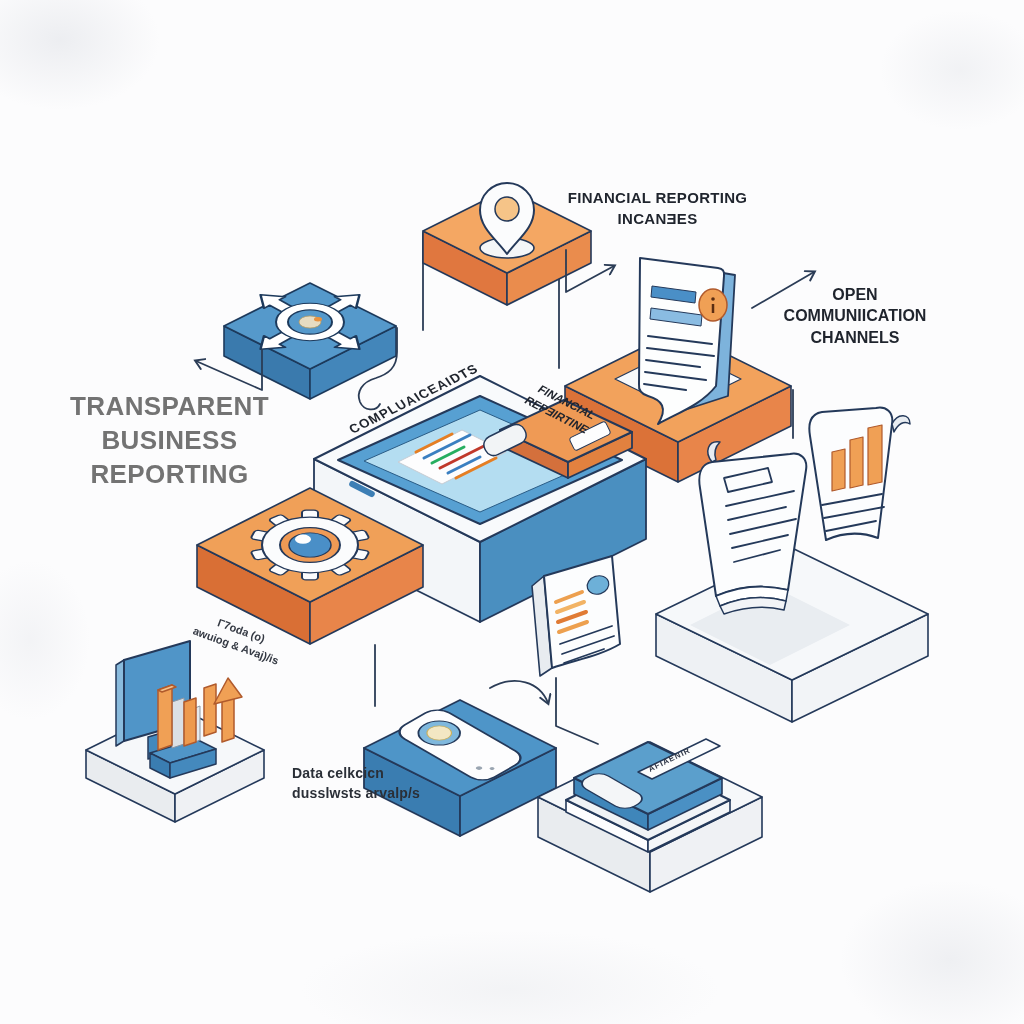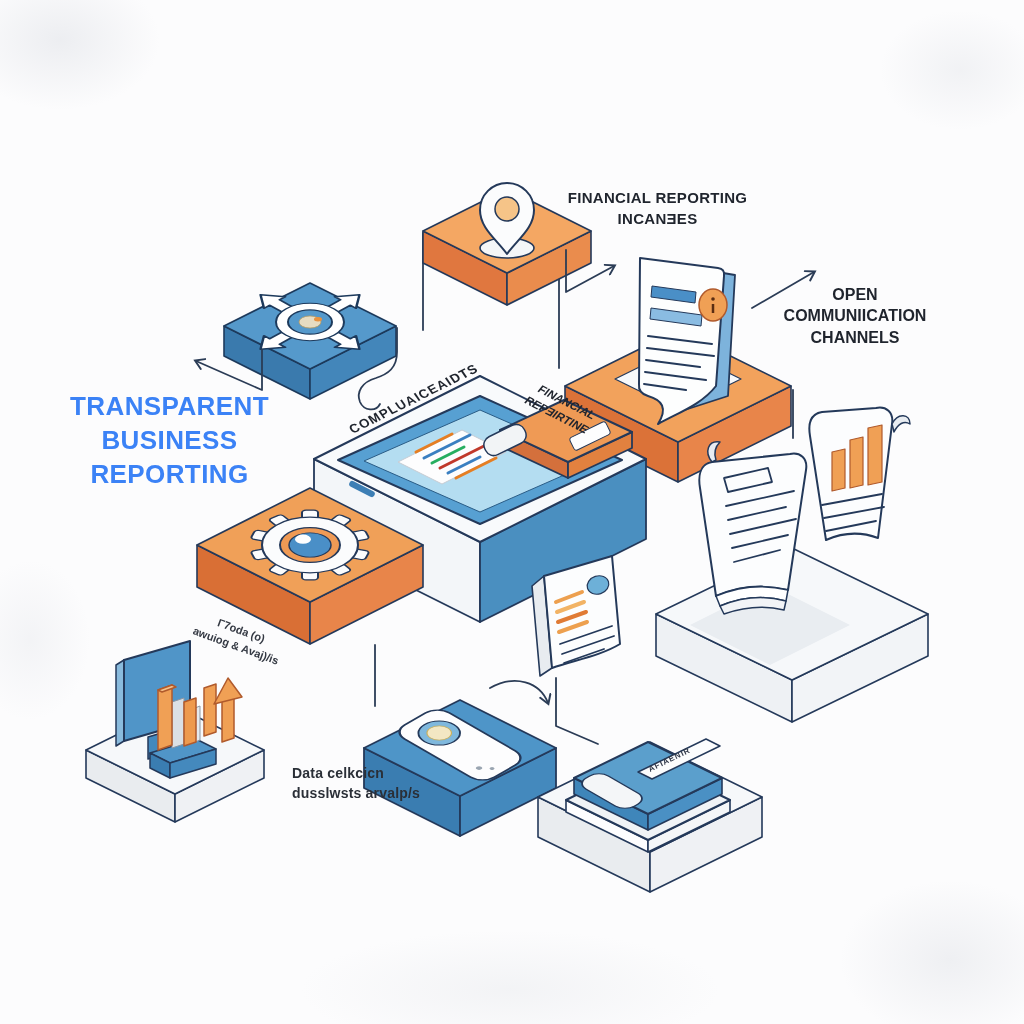--- a/index.html
+++ b/index.html
@@ -2,21 +2,21 @@
 <html><head>
 <meta charset="utf-8">
 <style>
   html,body{margin:0;padding:0;background:#fbfbfc;}
   .scene{position:relative;width:1024px;height:1024px;background:#fcfcfd;overflow:hidden;
          font-family:"Liberation Sans","DejaVu Sans",sans-serif;}
   svg{position:absolute;left:0;top:0;}
   .blob{position:absolute;border-radius:50%;pointer-events:none;}
   .lbl{position:absolute;white-space:pre-line;color:#1f242d;}
   .lbl-title{left:52px;top:390px;width:235px;font-size:26px;font-weight:800;line-height:1.3;
-             text-align:center;letter-spacing:.4px;color:#3b82f6;}
+             text-align:center;letter-spacing:.4px;color:#737373;}
   .lbl-fin-top{left:550px;top:187px;width:215px;font-size:15px;font-weight:700;line-height:1.4;
                text-align:center;letter-spacing:.3px;}
   .lbl-open{left:765px;top:284px;width:180px;font-size:16px;font-weight:800;line-height:1.33;
             text-align:center;}
   .lbl-compliance{left:346px;top:424px;width:180px;font-size:13px;font-weight:700;letter-spacing:1px;
                   transform:rotate(-26.5deg) skewX(8deg);transform-origin:left top;}
   .lbl-finrot{left:527px;top:374px;width:100px;font-size:11.5px;font-weight:700;line-height:1.35;
               text-align:center;transform:rotate(27deg) skewX(-12deg);transform-origin:left top;}
   .lbl-tools{left:178px;top:600px;width:140px;font-size:11px;font-weight:700;line-height:1.45;
              text-align:center;color:#343943;transform:rotate(20deg);transform-origin:left top;}

